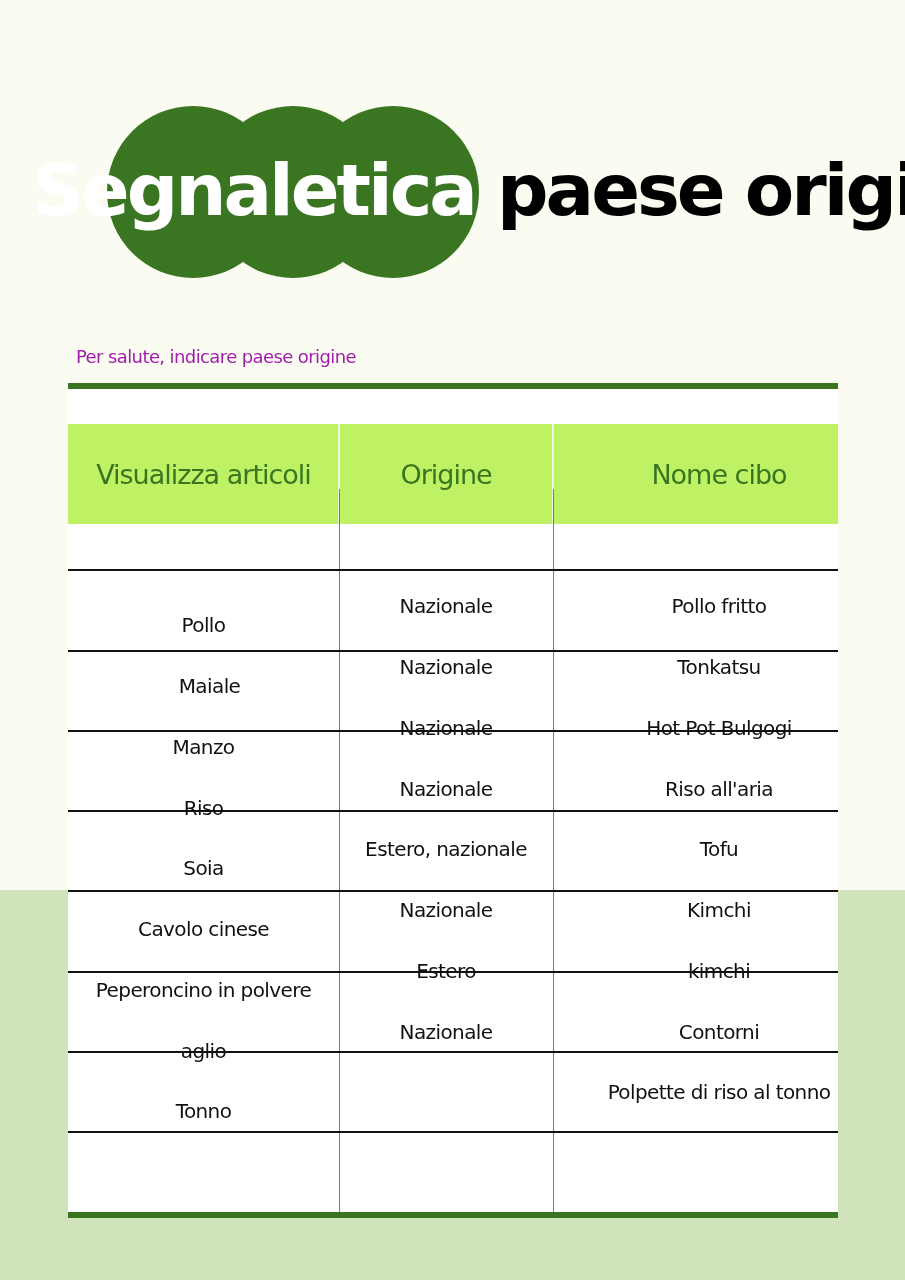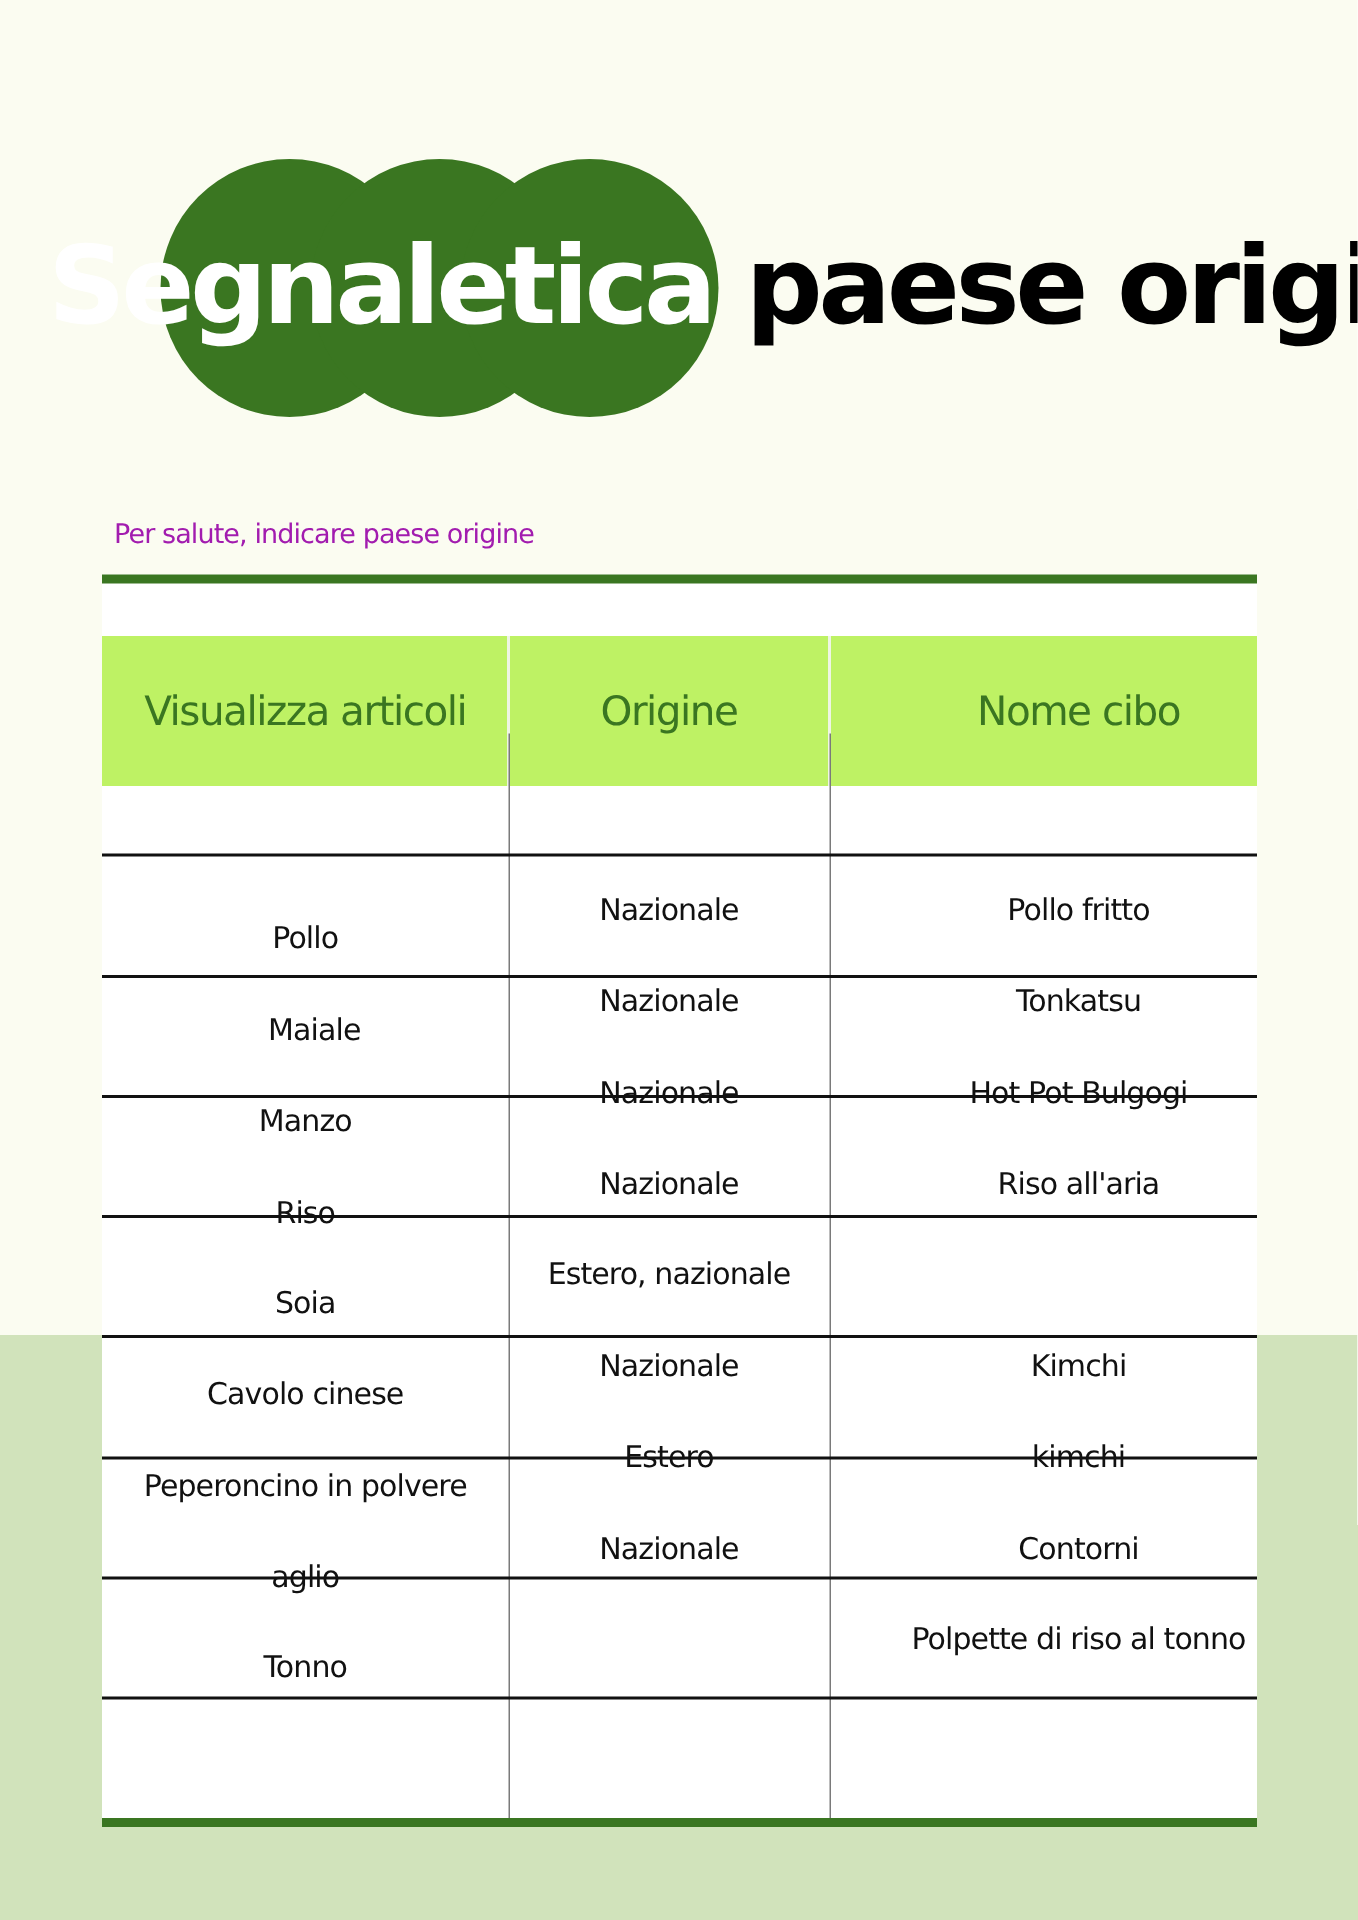--- a/index.html
+++ b/index.html
@@ -117,19 +117,20 @@
   <div class="cell-text c2" style="top:394px;">Nazionale</div>
   <div class="cell-text c2" style="top:454px;">Estero, nazionale</div>
   <div class="cell-text c2" style="top:515px;">Nazionale</div>
   <div class="cell-text c2" style="top:576px;">Estero</div>
   <div class="cell-text c2" style="top:637px;">Nazionale</div>
 
   <div class="cell-text c3" style="top:211px;">Pollo fritto</div>
   <div class="cell-text c3" style="top:272px;">Tonkatsu</div>
   <div class="cell-text c3" style="top:333px;">Hot Pot Bulgogi</div>
   <div class="cell-text c3" style="top:394px;">Riso all'aria</div>
+  <div class="cell-text c3" style="top:454px;">Tofu</div>
   <div class="cell-text c3" style="top:515px;">Kimchi</div>
   <div class="cell-text c3" style="top:576px;">kimchi</div>
   <div class="cell-text c3" style="top:637px;">Contorni</div>
   <div class="cell-text c3" style="top:697px;">Polpette di riso al tonno</div>
 
   <div class="bottom-rule"></div>
 </div>
 
 </body></html>

